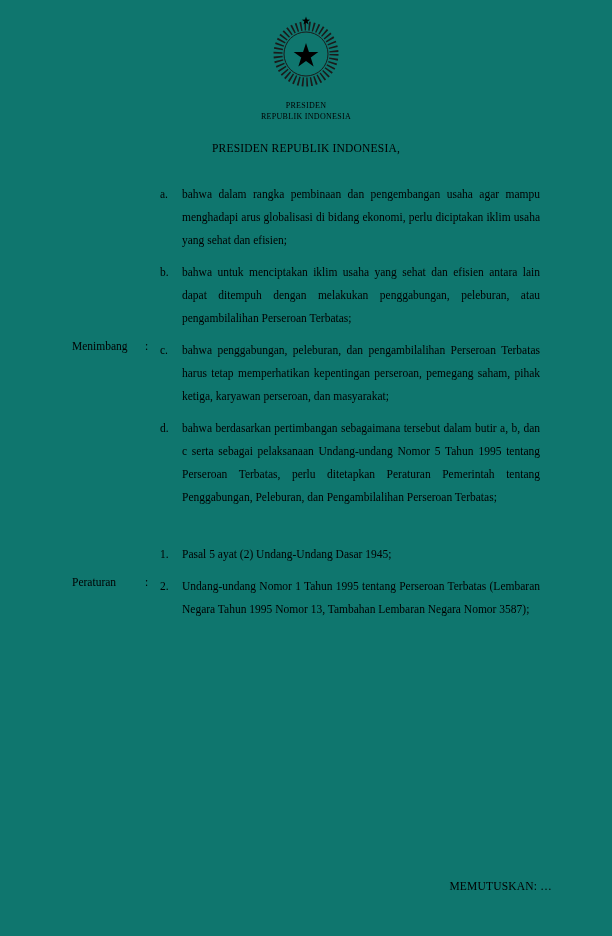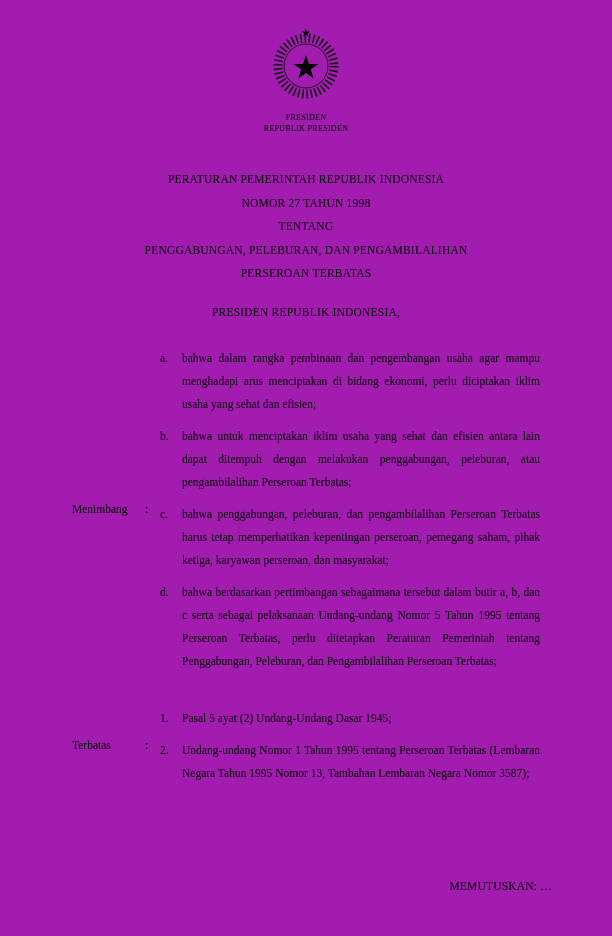--- a/index.html
+++ b/index.html
@@ -1,23 +1,23 @@
 <!DOCTYPE html>
 <html><head>
 <meta charset="utf-8">
 <style>
   html, body { margin: 0; padding: 0; background: #ffffff; }
   .page {
     width: 612px;
     height: 936px;
     box-sizing: border-box;
-    background: #a21caf;
+    background: #0f766e;
     color: #000000;
     font-family: "Liberation Serif", serif;
-    padding: 26px 72px 0 72px;
+    padding: 14px 72px 0 72px;
     overflow: hidden;
     position: relative;
   }
 
   
   .emblem { text-align: center; }
   .emblem svg { display: inline-block; }
   .emblem-caption {
     margin-top: 4px;
     font-size: 8px;
@@ -77,59 +77,52 @@
       <circle cx="41" cy="40" r="28" fill="none" stroke="#1a1a1a" stroke-width="9" stroke-dasharray="1.6 2.6"></circle>
 
       <circle cx="41" cy="40" r="22" fill="none" stroke="#1a1a1a" stroke-width="1"></circle>
 
       <polygon transform="translate(41,42)" points="0,-13 2.94,-4.05 12.36,-4.02 4.76,1.55 7.64,10.52 0,5 -7.64,10.52 -4.76,1.55 -12.36,-4.02 -2.94,-4.05" fill="#000000"></polygon>
 
       <polygon transform="translate(41,7) scale(0.34)" points="0,-13 2.94,-4.05 12.36,-4.02 4.76,1.55 7.64,10.52 0,5 -7.64,10.52 -4.76,1.55 -12.36,-4.02 -2.94,-4.05" fill="#000000"></polygon>
     </svg>
     <div class="emblem-caption">
       <div>PRESIDEN</div>
-      <div>REPUBLIK PRESIDEN</div>
+      <div>REPUBLIK INDONESIA</div>
     </div>
   </div>
 
-  <div class="title-block">
-    <div>PERATURAN PEMERINTAH REPUBLIK INDONESIA</div>
-    <div>NOMOR 27 TAHUN 1998</div>
-    <div>TENTANG</div>
-    <div>PENGGABUNGAN, PELEBURAN, DAN PENGAMBILALIHAN</div>
-    <div>PERSEROAN TERBATAS</div>
-  </div>
 
   <div class="salutation">PRESIDEN REPUBLIK INDONESIA,</div>
 
   <div class="clause clause-menimbang">
     <div class="clause-label">Menimbang</div>
     <div class="clause-colon">:</div>
     <div class="clause-items">
       <div class="clause-item">
         <div class="item-marker">a.</div>
-        <div class="item-text">bahwa dalam rangka pembinaan dan pengembangan usaha agar mampu menghadapi arus menciptakan di bidang ekonomi, perlu diciptakan iklim usaha yang sehat dan efisien;</div>
+        <div class="item-text">bahwa dalam rangka pembinaan dan pengembangan usaha agar mampu menghadapi arus globalisasi di bidang ekonomi, perlu diciptakan iklim usaha yang sehat dan efisien;</div>
       </div>
       <div class="clause-item">
         <div class="item-marker">b.</div>
         <div class="item-text">bahwa untuk menciptakan iklim usaha yang sehat dan efisien antara lain dapat ditempuh dengan melakukan penggabungan, peleburan, atau pengambilalihan Perseroan Terbatas;</div>
       </div>
       <div class="clause-item">
         <div class="item-marker">c.</div>
         <div class="item-text">bahwa penggabungan, peleburan, dan pengambilalihan Perseroan Terbatas harus tetap memperhatikan kepentingan perseroan, pemegang saham, pihak ketiga, karyawan perseroan, dan masyarakat;</div>
       </div>
       <div class="clause-item">
         <div class="item-marker">d.</div>
         <div class="item-text">bahwa berdasarkan pertimbangan sebagaimana tersebut dalam butir a, b, dan c serta sebagai pelaksanaan Undang-undang Nomor 5 Tahun 1995 tentang Perseroan Terbatas, perlu ditetapkan Peraturan Pemerintah tentang Penggabungan, Peleburan, dan Pengambilalihan Perseroan Terbatas;</div>
       </div>
     </div>
   </div>
 
   <div class="clause clause-mengingat">
-    <div class="clause-label">Terbatas</div>
+    <div class="clause-label">Peraturan</div>
     <div class="clause-colon">:</div>
     <div class="clause-items">
       <div class="clause-item">
         <div class="item-marker">1.</div>
         <div class="item-text">Pasal 5 ayat (2) Undang-Undang Dasar 1945;</div>
       </div>
       <div class="clause-item">
         <div class="item-marker">2.</div>
         <div class="item-text">Undang-undang Nomor 1 Tahun 1995 tentang Perseroan Terbatas (Lembaran Negara Tahun 1995 Nomor 13, Tambahan Lembaran Negara Nomor 3587);</div>
       </div>

